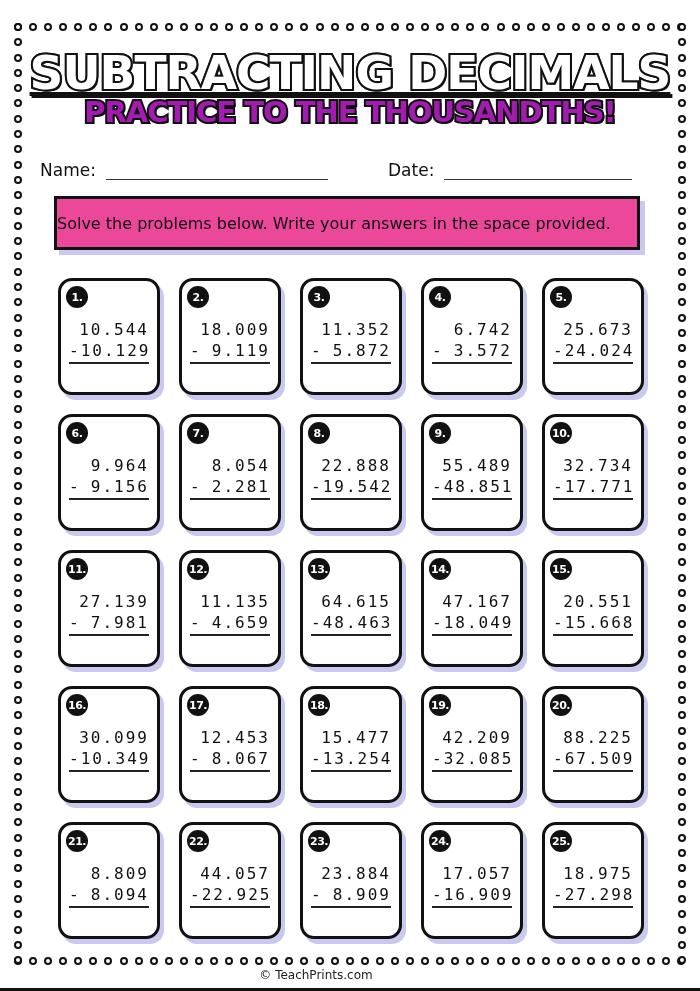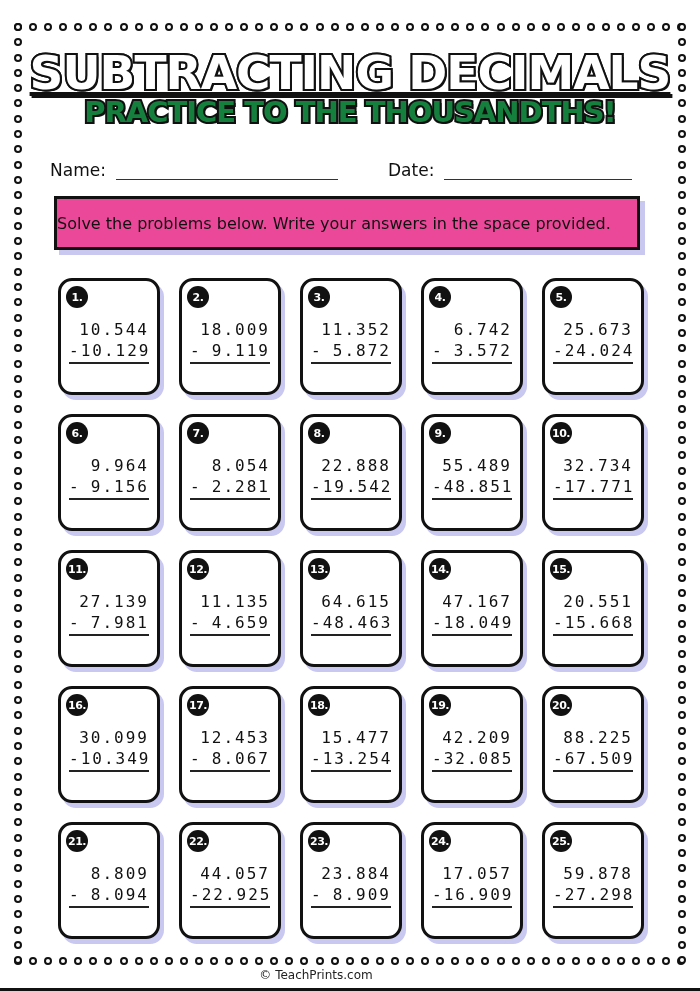--- a/index.html
+++ b/index.html
@@ -21,29 +21,29 @@
     color: #fff;
     -webkit-text-stroke: 4px #111;
     paint-order: stroke fill;
     text-shadow: 2px 2px 0 #111;
     line-height: 1;
     text-decoration: underline;
   }
   .title-sub {
     position: absolute; left: 0; top: 98px; width: 700px; text-align: center;
     font-family: "DejaVu Sans", sans-serif; font-weight: bold; font-size: 29px; letter-spacing: -1px;
-    color: #15803d;
+    color: #a21caf;
     -webkit-text-stroke: 4px #111;
     paint-order: stroke fill;
     text-shadow: 2px 2px 0 #111;
     line-height: 1;
   }
 
   .field { position: absolute; top: 160px; display: flex; align-items: flex-end; font-size: 17px; }
-  .field.name { left: 50px; justify-content: flex-end; }
+  .field.name { left: 40px; justify-content: flex-end; }
   .field.date { left: 388px; }
   .field .label { margin-right: 10px; }
   .field .line { border-bottom: 1.5px solid #333; height: 16px; }
   .field.name .line { width: 222px; }
   .field.date .line { width: 188px; }
 
   .instructions {
     position: absolute; left: 54px; top: 196px; width: 586px; height: 54px;
     border: 3px solid #111; background: #ec4899;
     box-shadow: 5px 5px 0 #c8c8f0;
@@ -513,21 +513,21 @@
       <div class="badge">24.</div>
       <div class="problem">
         <div class="row top"><span>17.057</span></div>
         <div class="row bottom"><span>-</span><span>16.909</span></div>
         <div style="height: 30px;"></div>
       </div>
     </div>
     <div class="card">
       <div class="badge">25.</div>
       <div class="problem">
-        <div class="row top"><span>59.878</span></div>
+        <div class="row top"><span>18.975</span></div>
         <div class="row bottom"><span>-</span><span>27.298</span></div>
         <div style="height: 30px;"></div>
       </div>
     </div>
   </div>
 
 <div class="copyright">© TeachPrints.com</div>
 <div class="bottom-rule"></div>
 
 </body></html>

